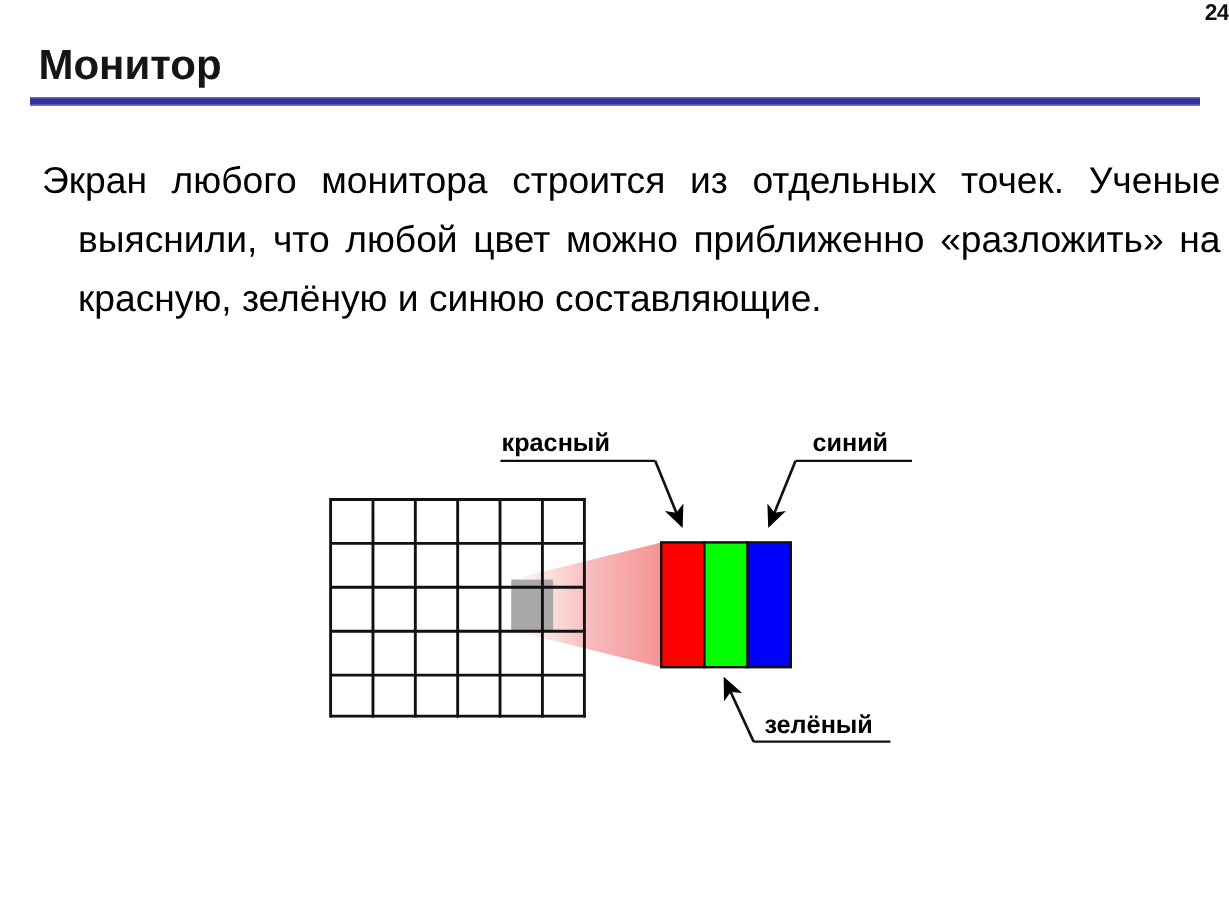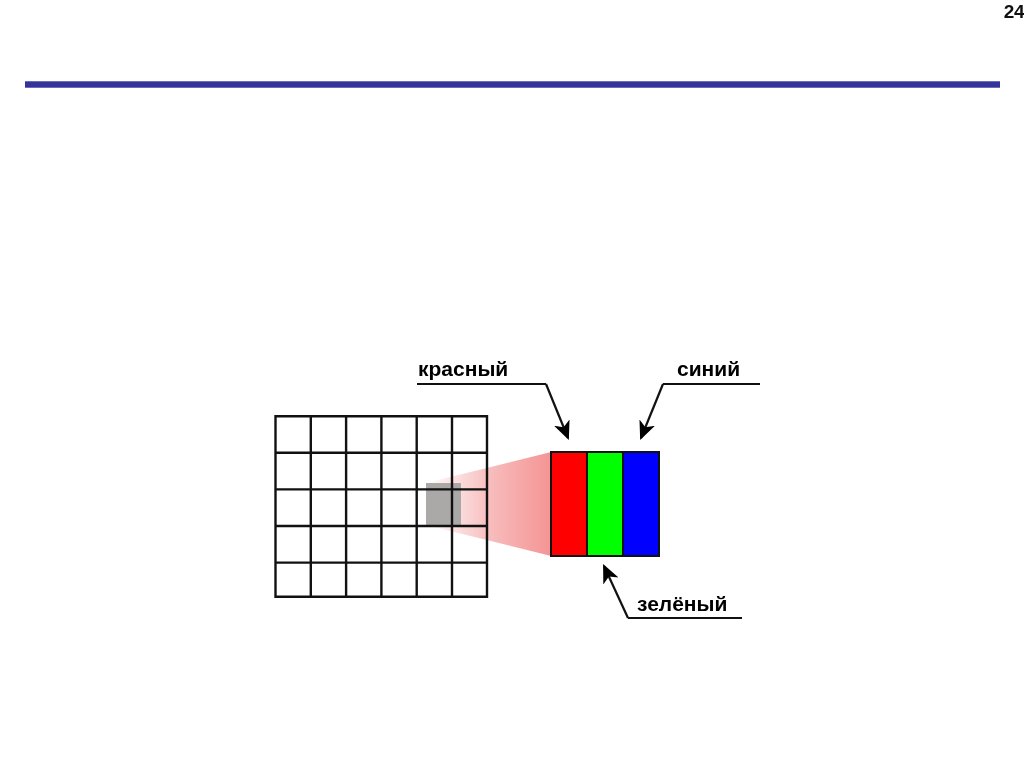--- a/index.html
+++ b/index.html
@@ -93,23 +93,27 @@
     fill: #000000;
   }
 </style>
 </head>
 <body>
 
 <div id="slide">
 
   <div id="page-number">24</div>
 
+  <div id="title">Монитор</div>
 
   <div id="title-rule"></div>
 
+  <div id="body-text">
+    <span class="first-line-pull">Экран любого монитора строится из отдельных точек. Ученые выяснили, что любой цвет можно приближенно «разложить» на красную, зелёную и синюю составляющие.</span>
+  </div>
 
   <div id="diagram">
     <svg width="1024" height="310" viewBox="0 0 1024 310" xmlns="http://www.w3.org/2000/svg">
       <defs>
         <linearGradient id="beamGrad" x1="0" y1="0" x2="1" y2="0">
           <stop offset="0%" stop-color="#ffffff" stop-opacity="1"></stop>
           <stop offset="18%" stop-color="#FCE7E7" stop-opacity="1"></stop>
           <stop offset="55%" stop-color="#F7B9B9" stop-opacity="1"></stop>
           <stop offset="100%" stop-color="#F59494" stop-opacity="1"></stop>
         </linearGradient>

